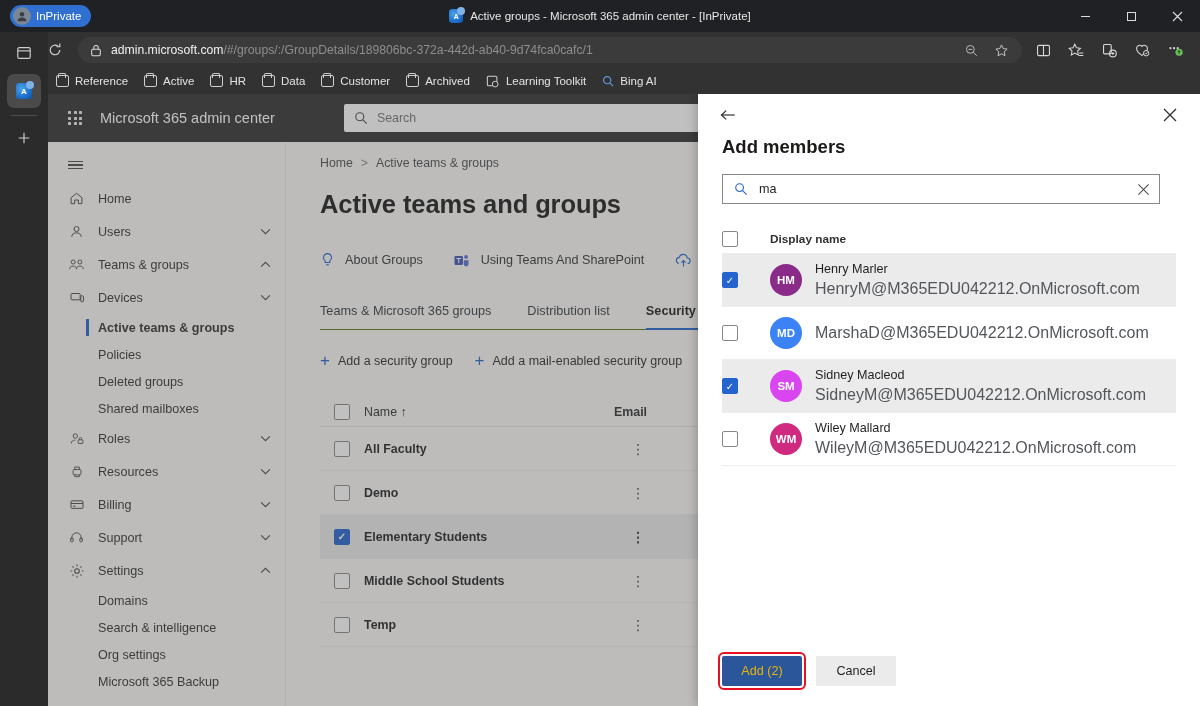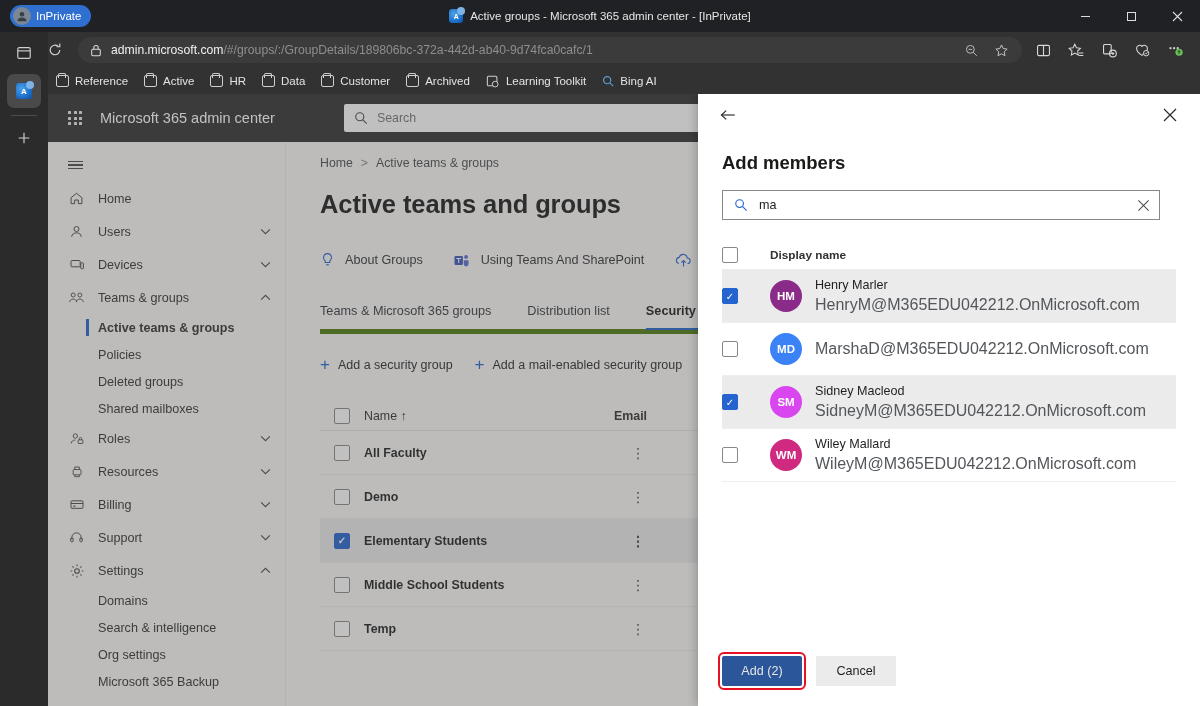--- a/index.html
+++ b/index.html
@@ -145,21 +145,21 @@
 
   
   .main { flex: 1; padding: 14px 0 0 34px; position: relative; overflow: hidden; }
   .crumbs { font-size: 12.3px; color: #4d4d4d; display: flex; gap: 8px; align-items: center; }
   .crumbs .sep { color: #8a8a8a; }
   h1.page-title { font-size: 25.5px; font-weight: 700; color: #1b1a19; margin-top: 20px; letter-spacing: -0.1px; }
   .helplinks { display: flex; gap: 30px; margin-top: 33px; font-size: 12.6px; color: #333; align-items: center; }
   .helplink { display: flex; align-items: center; gap: 10px; }
   .tabs {
     display: flex; gap: 36px; margin-top: 36px; font-size: 12.7px; color: #35393d;
-    border-bottom: 5px solid #4d7c0f; padding-bottom: 11px; width: 700px;
+    border-bottom: 1px solid #4d7c0f; padding-bottom: 11px; width: 700px;
   }
   .tab.active { font-weight: 600; color: #1b1a19; position: relative; }
   .tab.active::after {
     content:''; position: absolute; left: 0; right: 0; bottom: -11.5px; height: 2px; background: #2564cf;
   }
   .cmdbar { display: flex; gap: 22px; margin-top: 22px; font-size: 12.5px; color: #2a2a2a; align-items: center; }
   .cmd { display: flex; align-items: center; gap: 8px; }
   .cmd .plus { color: #2564cf; font-size: 17px; line-height: 1; font-weight: 300; }
 
   .grid { margin-top: 28px; width: 760px; font-size: 12.4px; }
@@ -191,21 +191,21 @@
   }
 
   
   .panel {
     position: absolute; right: 0; top: 0; width: 502px; height: 612px;
     background: #fff; z-index: 30; box-shadow: -2px 0 9px rgba(0,0,0,0.22);
     display: flex; flex-direction: column;
   }
   .panel-top { height: 42px; display: flex; align-items: center; padding: 0 16px; }
   .pbtn { width: 28px; height: 28px; display: flex; align-items: center; justify-content: center; color: #2b2b2b; }
-  .panel-title { font-size: 18.5px; font-weight: 700; color: #1b1a19; padding: 0 24px; margin-top: 16px; }
+  .panel-title { font-size: 18.5px; font-weight: 700; color: #1b1a19; padding: 0 24px; margin-top: 0; }
   .search-wrap { padding: 16px 40px 0 24px; }
   .searchbox {
     height: 30px; border: 1px solid #8a8886; display: flex; align-items: center; gap: 11px;
     padding: 0 9px 0 11px; background: #fff;
   }
   .searchbox input {
     flex: 1; border: none; outline: none; font-size: 12.6px; color: #1f1f1f;
     font-family: "Liberation Sans", sans-serif; background: transparent;
   }
   .ppl-head {
@@ -222,21 +222,21 @@
   .avatar {
     width: 32px; height: 32px; border-radius: 50%; color: #fff; font-size: 11.5px; font-weight: 600;
     display: flex; align-items: center; justify-content: center; margin-right: 13px; flex-shrink: 0;
   }
   .ppl-name { font-size: 12.6px; color: #1f1f1f; line-height: 1.35; }
   .ppl-mail { font-size: 16px; color: #53565a; line-height: 1.35; }
   .panel-footer {
     margin-top: auto; padding: 0 24px 20px 24px; display: flex; align-items: center; gap: 14px;
   }
   .btn-primary {
-    background: #2b579a; color: #e5e5e5; font-size: 12.6px; height: 30px; min-width: 80px;
+    background: #2b579a; color: #eab308; font-size: 12.6px; height: 30px; min-width: 80px;
     border: none; padding: 0 16px; cursor: pointer; font-family: "Liberation Sans", sans-serif;
     outline: 2.5px solid #e81123; outline-offset: 2px; border-radius: 2px;
   }
   .btn-secondary {
     background: #ebebeb; color: #1f1f1f; font-size: 12.6px; height: 30px; min-width: 80px;
     border: none; padding: 0 16px; cursor: pointer; font-family: "Liberation Sans", sans-serif;
   }
   .cbox-blue {
     width: 16px; height: 16px; background: #2564cf; border: 1.3px solid #2564cf;
     display: flex; align-items: center; justify-content: center; color: #fff; font-size: 10px; border-radius: 2px;
@@ -508,45 +508,45 @@
           <span class="ni-label">Users</span>
           <span class="chev">
             <svg width="11" height="7" viewBox="0 0 12 8">
                 <path d="M1 1.6L6 6.4l5-4.8" fill="none" stroke="#4a4a4a" stroke-width="1.3"></path>
               </svg>
           </span>
         </div>
 
         <div class="nav-item">
           <span class="nav-ico">
+            <svg width="17" height="15" viewBox="0 0 20 18">
+                <circle cx="6" cy="6" r="2.4" fill="none" stroke="#4a4a4a" stroke-width="1.1"></circle>
+                <circle cx="14" cy="6" r="2.4" fill="none" stroke="#4a4a4a" stroke-width="1.1"></circle>
+                <path d="M1.8 14.5c0-2.3 1.9-3.6 4.2-3.6s4.2 1.3 4.2 3.6M9.8 14.5c0-2.3 1.9-3.6 4.2-3.6s4.2 1.3 4.2 3.6" fill="none" stroke="#4a4a4a" stroke-width="1.1"></path>
+              </svg>
+          </span>
+          <span class="ni-label">Teams &amp; groups</span>
+          <span class="chev">
+            <svg width="11" height="7" viewBox="0 0 12 8">
+                <path d="M1 6.4L6 1.6l5 4.8" fill="none" stroke="#4a4a4a" stroke-width="1.3"></path>
+              </svg>
+          </span>
+        </div>
+
+        <div class="nav-item">
+          <span class="nav-ico">
             <svg width="16" height="15" viewBox="0 0 18 18">
                 <rect x="1.8" y="4.2" width="11" height="7.6" rx="1" fill="none" stroke="#4a4a4a" stroke-width="1.2"></rect>
                 <rect x="13.5" y="7" width="3.2" height="7" rx="0.8" fill="none" stroke="#4a4a4a" stroke-width="1.2"></rect>
               </svg>
           </span>
           <span class="ni-label">Devices</span>
           <span class="chev">
             <svg width="11" height="7" viewBox="0 0 12 8">
                 <path d="M1 1.6L6 6.4l5-4.8" fill="none" stroke="#4a4a4a" stroke-width="1.3"></path>
-              </svg>
-          </span>
-        </div>
-
-        <div class="nav-item">
-          <span class="nav-ico">
-            <svg width="17" height="15" viewBox="0 0 20 18">
-                <circle cx="6" cy="6" r="2.4" fill="none" stroke="#4a4a4a" stroke-width="1.1"></circle>
-                <circle cx="14" cy="6" r="2.4" fill="none" stroke="#4a4a4a" stroke-width="1.1"></circle>
-                <path d="M1.8 14.5c0-2.3 1.9-3.6 4.2-3.6s4.2 1.3 4.2 3.6M9.8 14.5c0-2.3 1.9-3.6 4.2-3.6s4.2 1.3 4.2 3.6" fill="none" stroke="#4a4a4a" stroke-width="1.1"></path>
-              </svg>
-          </span>
-          <span class="ni-label">Teams &amp; groups</span>
-          <span class="chev">
-            <svg width="11" height="7" viewBox="0 0 12 8">
-                <path d="M1 6.4L6 1.6l5 4.8" fill="none" stroke="#4a4a4a" stroke-width="1.3"></path>
               </svg>
           </span>
         </div>
 
         <div class="nav-sub active">
           <span>Active teams &amp; groups</span>
         </div>
         <div class="nav-sub">
           <span>Policies</span>
         </div>

